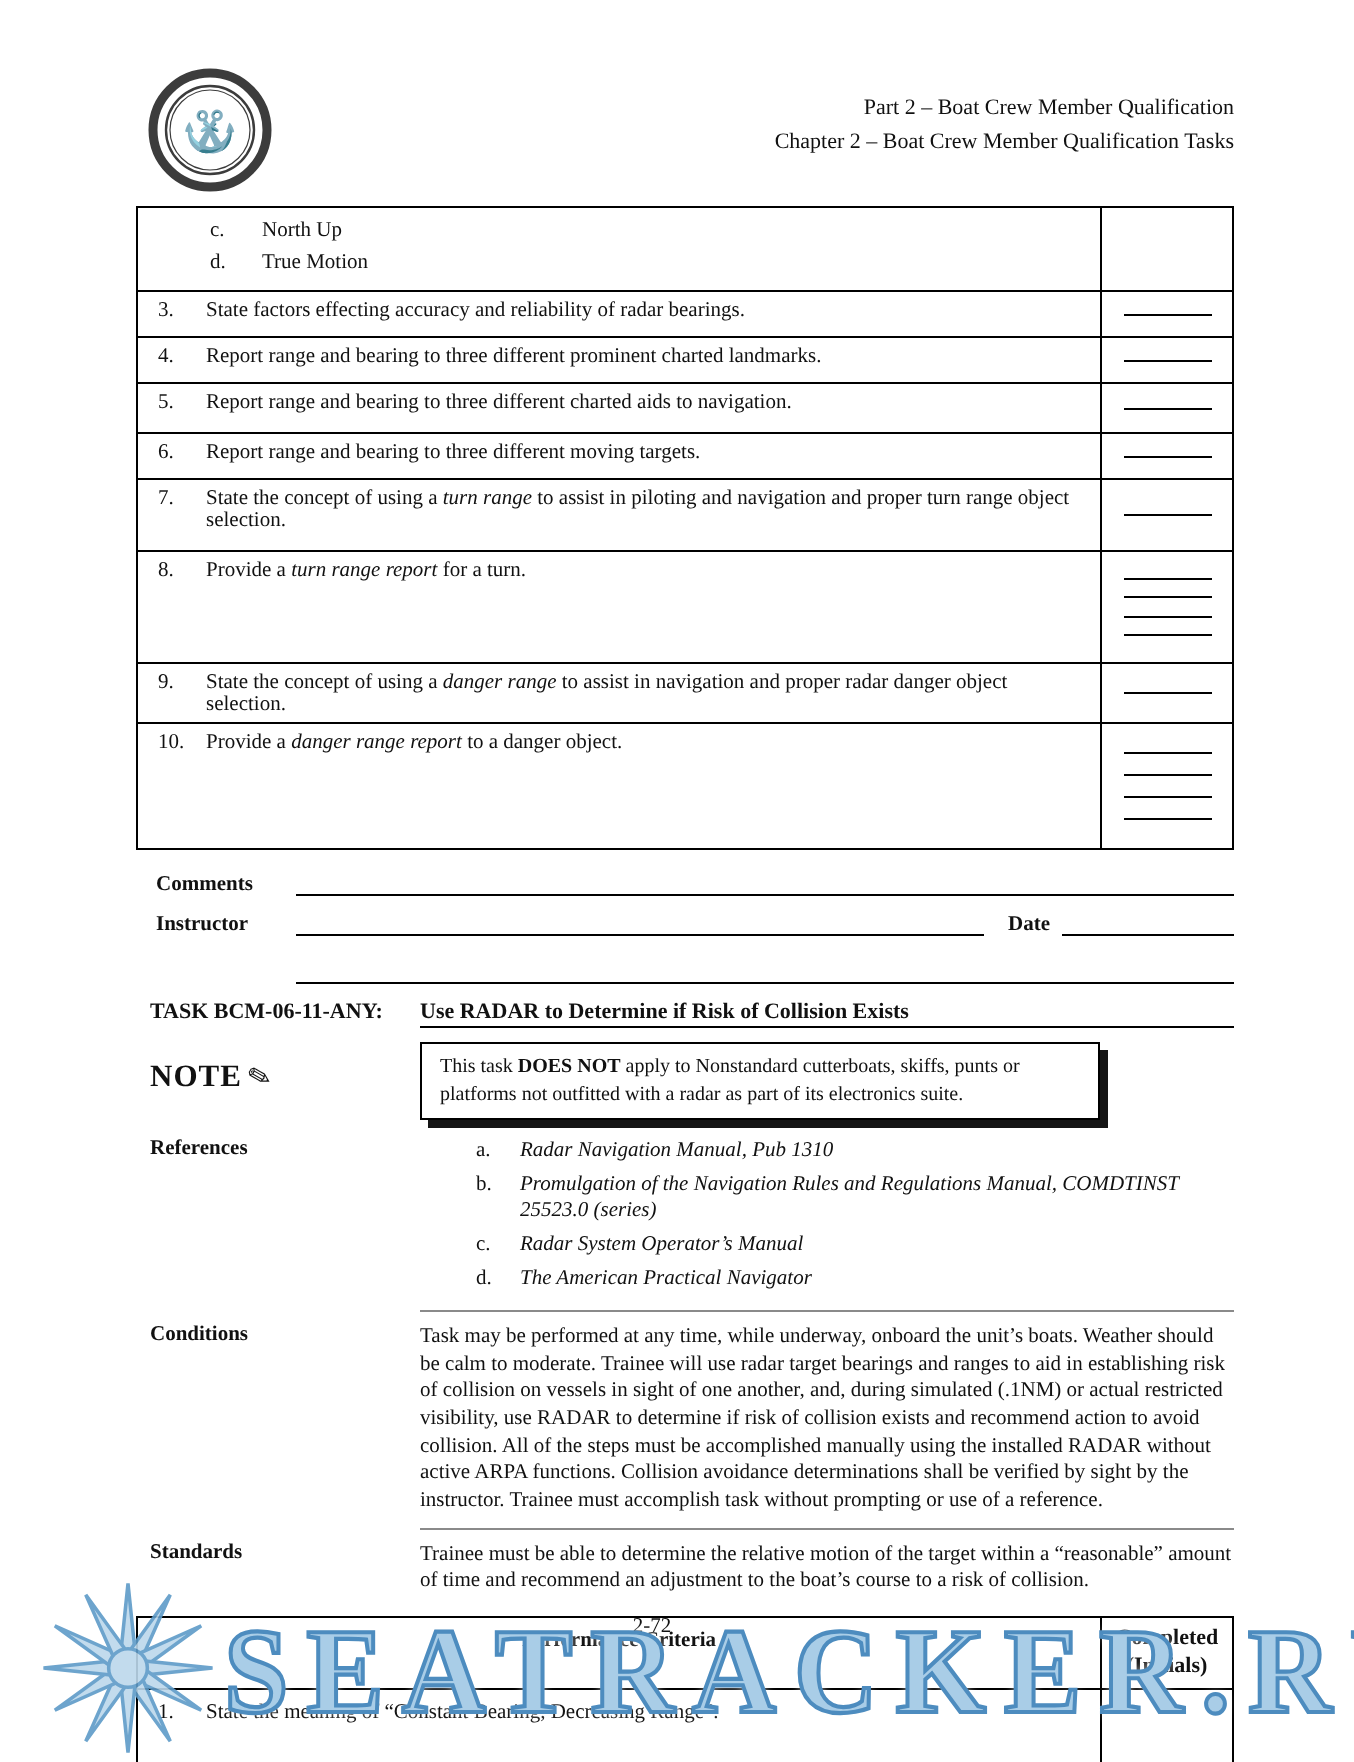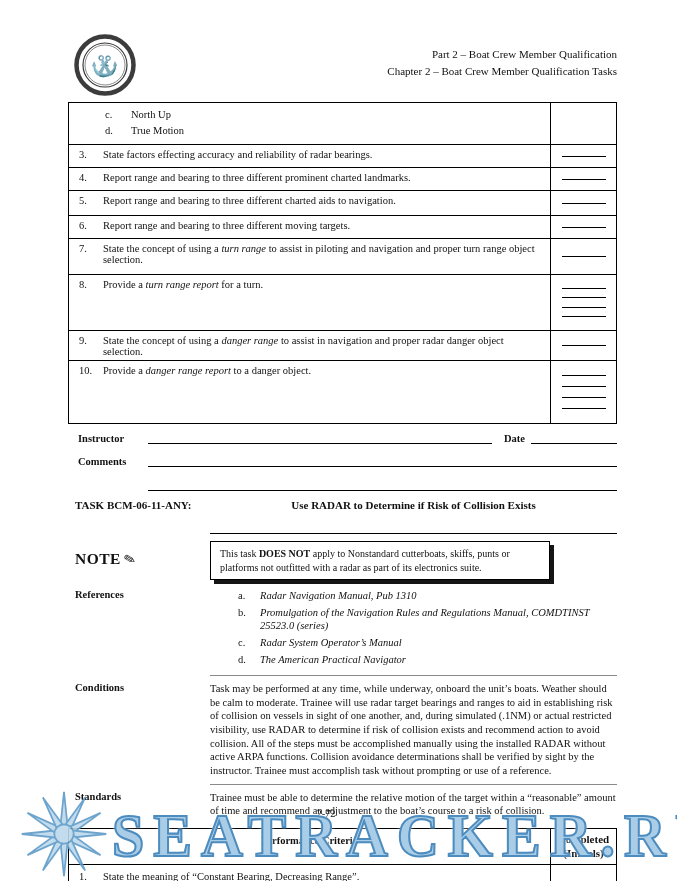--- a/index.html
+++ b/index.html
@@ -35,21 +35,21 @@
   .lbl { font-weight:bold; flex:none; }
   .lbl-w { width:62px; }
   .sline { border-bottom:1px solid #000; height:12px; }
   .fgrow { flex:1; margin-left:8px; }
   .date-lbl { margin-left:12px; }
   .date-line { width:86px; margin-left:6px; flex:none; }
   .indent-line { flex:1; margin-left:70px; }
   
   .task-row { display:flex; margin-top:8px; padding-left:7px; align-items:flex-start; }
   .task-id { width:135px; flex:none; font-weight:bold; font-size:11px; }
-  .task-title-wrap { flex:1; border-bottom:1px solid #000; padding-bottom:22px; font-weight:bold; font-size:11px;text-align:center; }
+  .task-title-wrap { flex:1; border-bottom:1px solid #000; padding-bottom:1px; font-weight:bold; font-size:11px; }
   
   .note-row { display:flex; margin-top:7px; padding-left:7px; }
   .note-label-wrap { width:135px; flex:none; font-size:15.5px; font-weight:bold; padding-top:9px; letter-spacing:.5px; }
   .note-icon { display:inline-block; font-size:14px; font-weight:normal; transform:rotate(-15deg); margin-left:3px; }
   .note-box { width:340px; border:1px solid #000; box-shadow:4px 4px 0 0 #151515; padding:5px 9px; font-size:10px; line-height:1.35; background:#fff; }
   
   .sec { display:flex; padding-left:7px; align-items:flex-start; }
   .sec-label { width:135px; flex:none; font-weight:bold; font-size:10.5px; }
   .sec-body { flex:1; line-height:1.3; }
   .refs { margin-top:9px;gap:28px; }
@@ -195,29 +195,29 @@
       </div>
       <div class="cell-init multi">
         <div class="blank"></div>
         <div class="blank"></div>
         <div class="blank"></div>
         <div class="blank"></div>
       </div>
     </div>
   </div>
 
+  <div class="sig sig-2">
+    <span class="lbl lbl-w">Comments</span>
+    <span class="sline fgrow"></span>
+  </div>
   <div class="sig sig-1">
     <span class="lbl lbl-w">Instructor</span>
     <span class="sline fgrow"></span>
     <span class="lbl date-lbl">Date</span>
     <span class="sline date-line"></span>
-  </div>
-  <div class="sig sig-2">
-    <span class="lbl lbl-w">Comments</span>
-    <span class="sline fgrow"></span>
   </div>
   <div class="sig sig-3">
     <span class="sline indent-line"></span>
   </div>
 
   <div class="task-row">
     <span class="task-id">TASK BCM-06-11-ANY:</span>
     <span class="task-title-wrap">Use RADAR to Determine if Risk of Collision Exists</span>
   </div>
 

